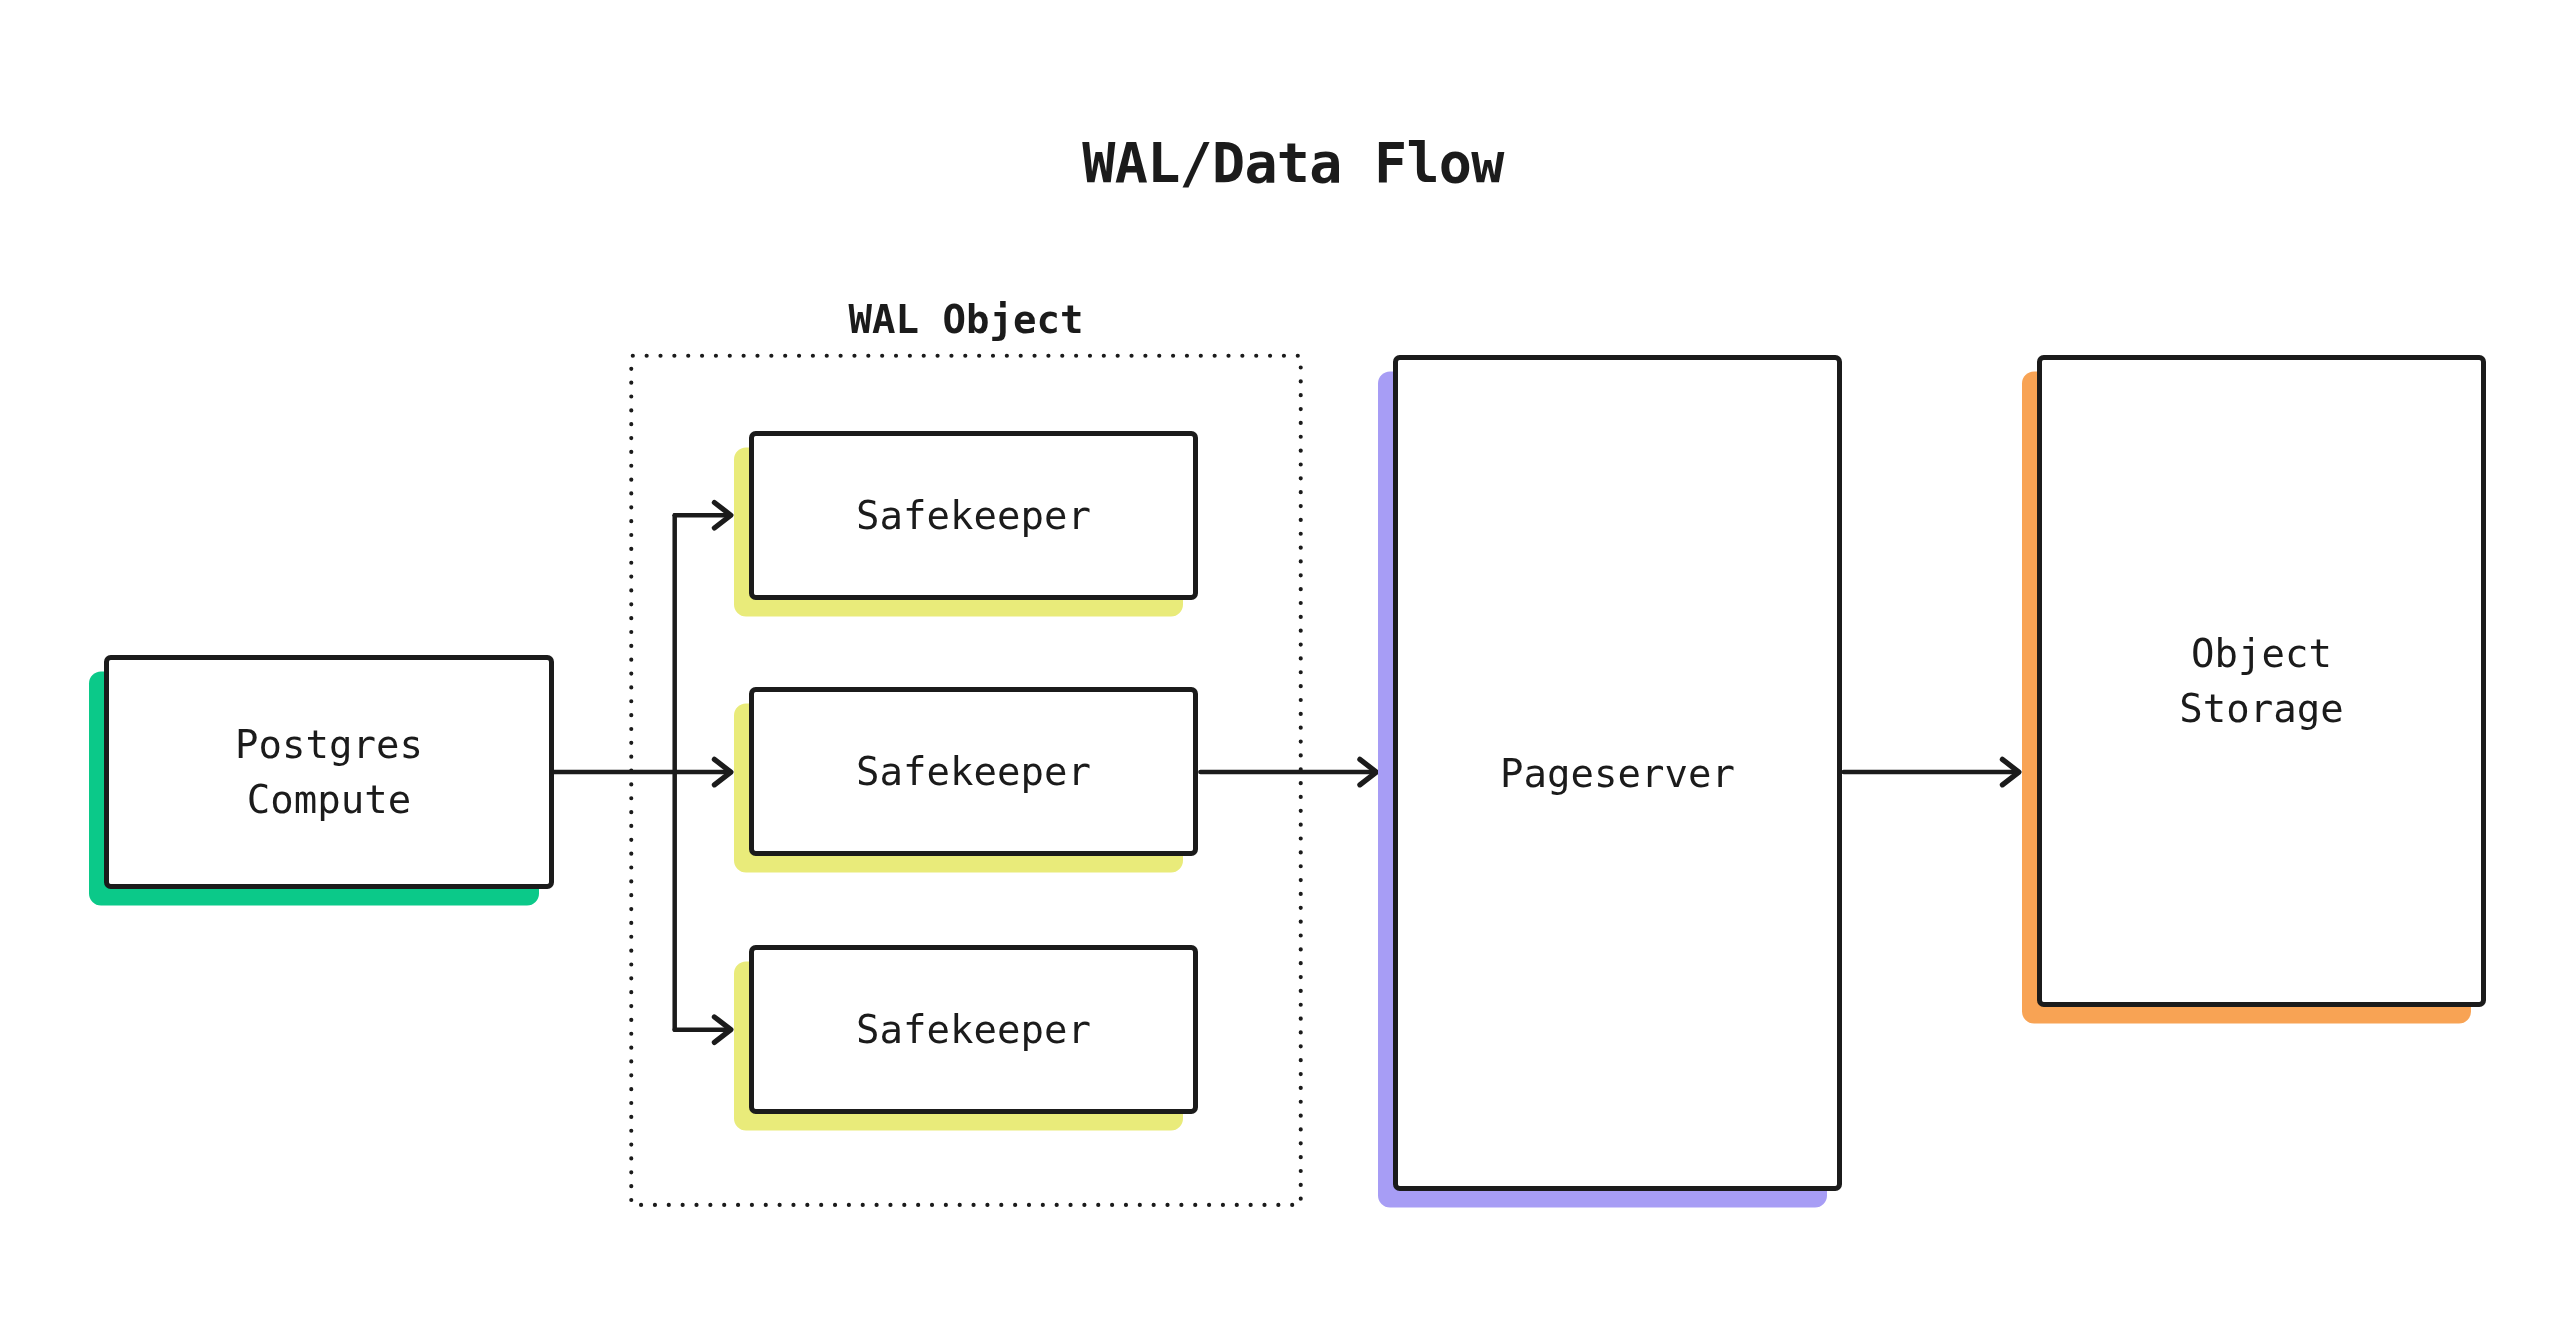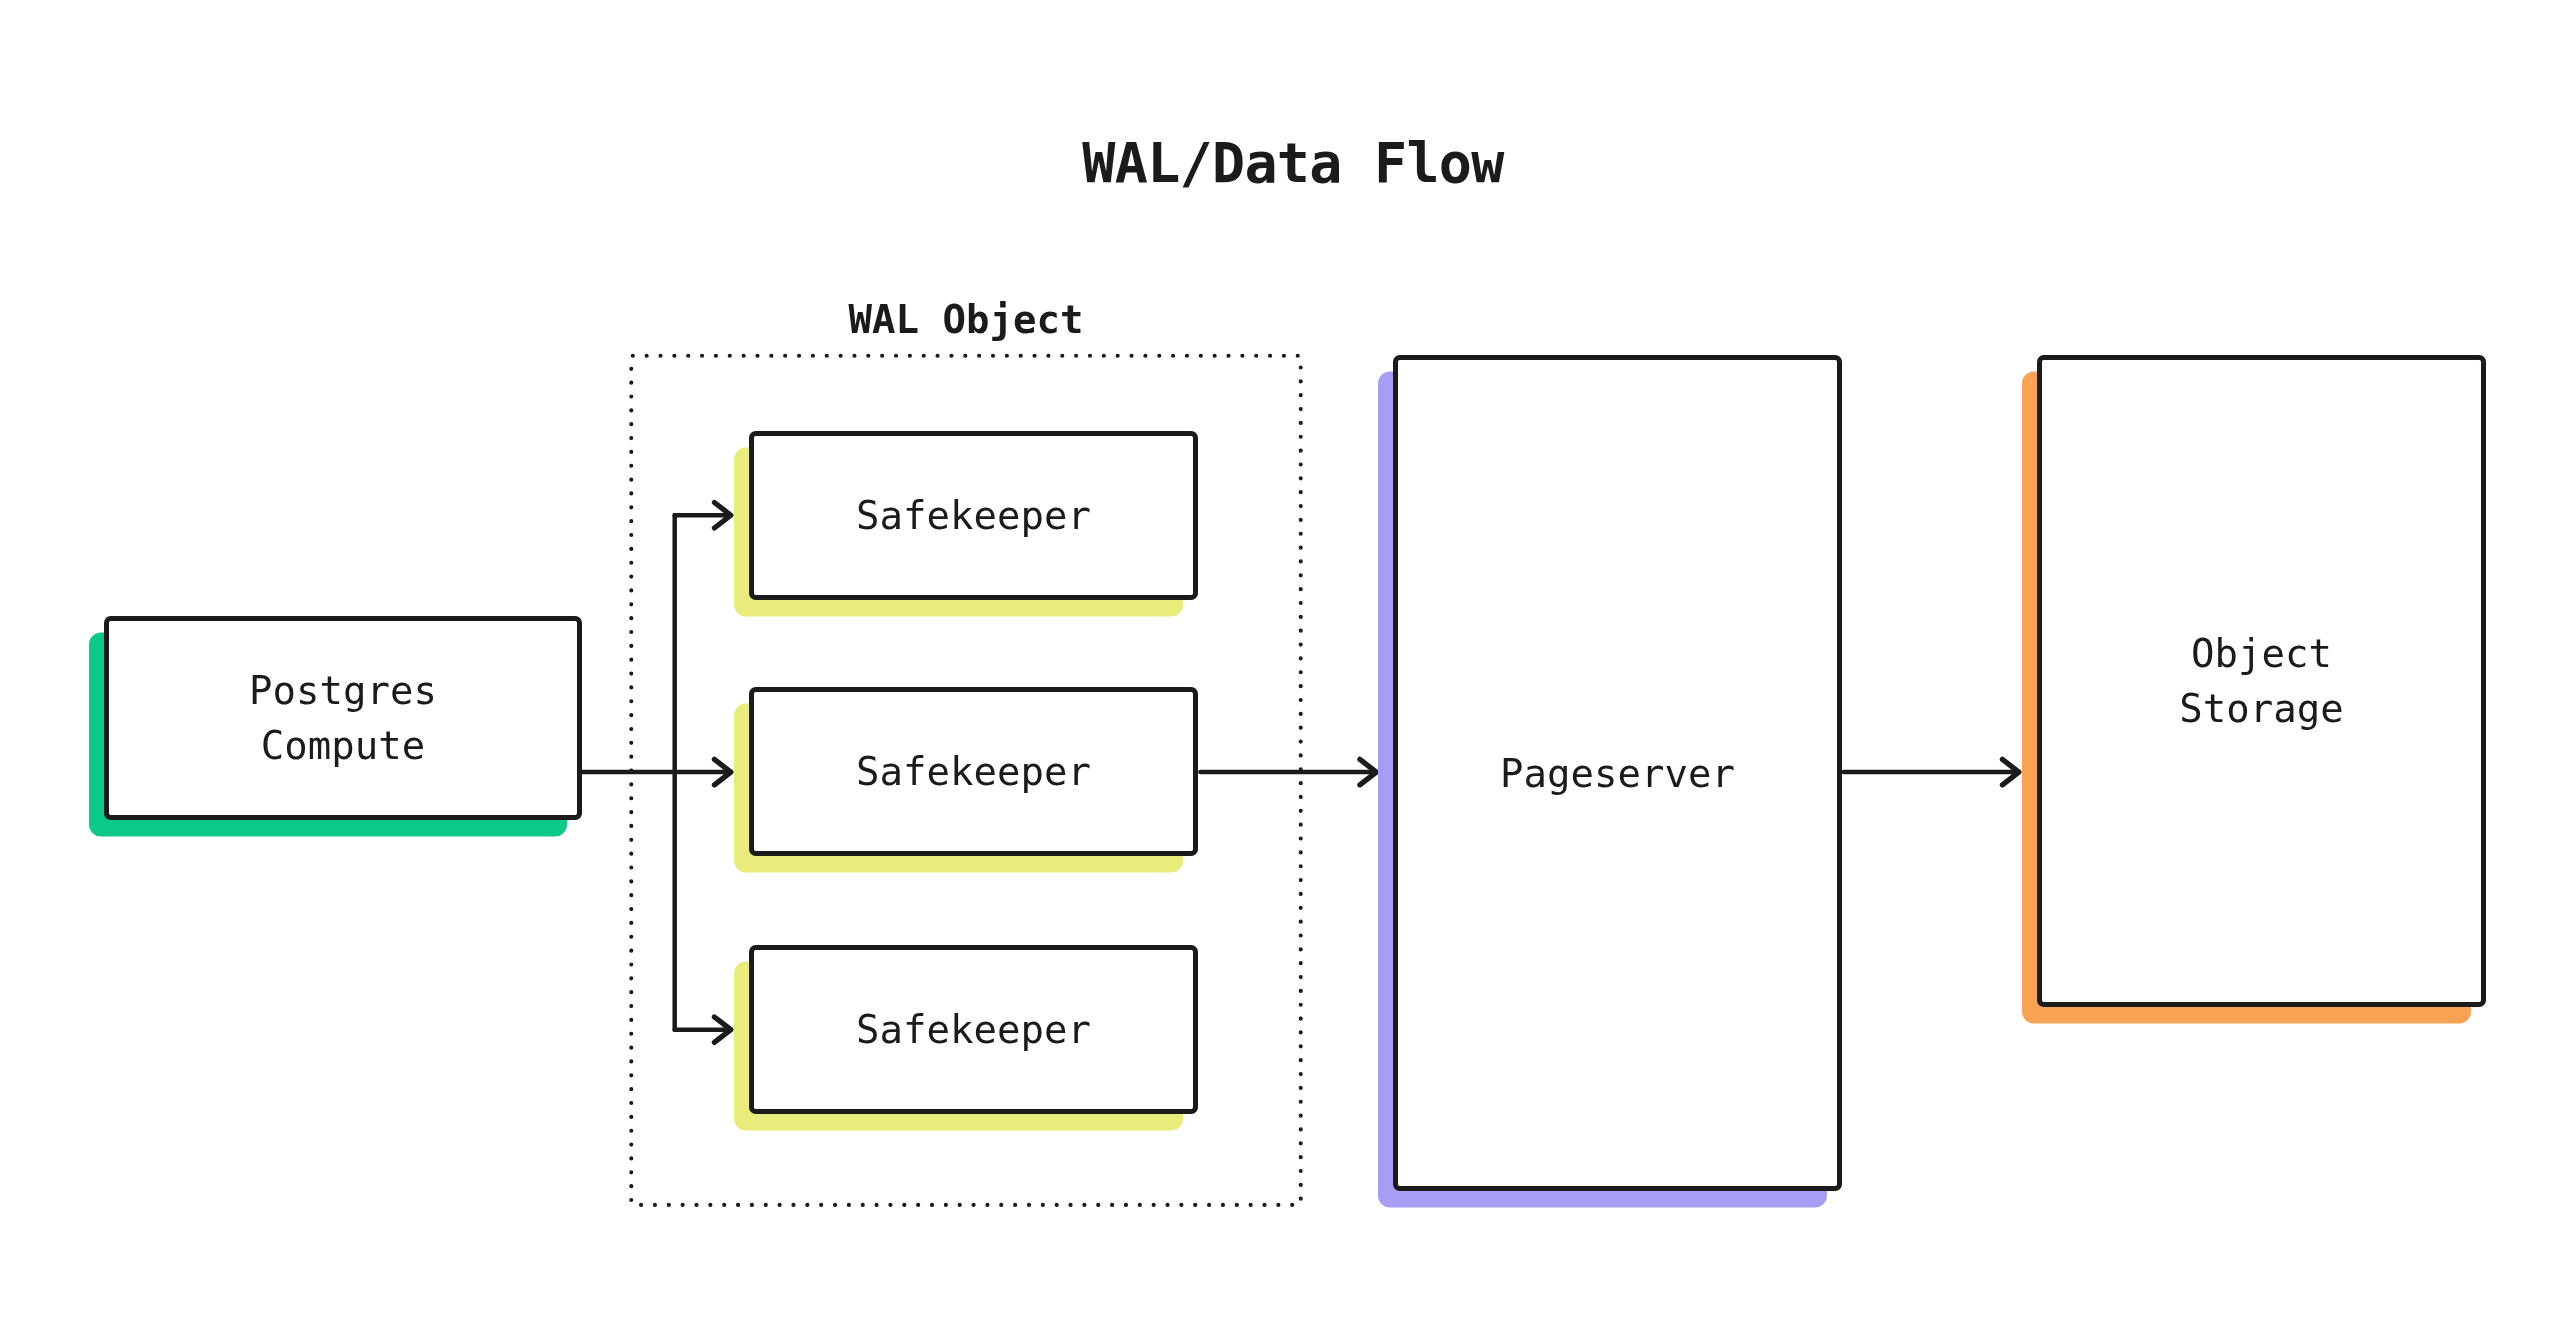--- a/index.html
+++ b/index.html
@@ -100,21 +100,21 @@
     <path class="edge-head" d="M954 1014 L976 1031 L954 1048"></path>
     <path class="edge-head" d="M954 1358 L976 1375 L954 1392"></path>
 
     <path class="edge-line" d="M1603 1031 L1830 1031"></path>
     <path class="edge-head" d="M1816 1014 L1838 1031 L1816 1048"></path>
 
     <path class="edge-line" d="M2462 1031 L2688 1031"></path>
     <path class="edge-head" d="M2674 1014 L2696 1031 L2674 1048"></path>
   </svg>
 
-  <div class="node" style="left:104px; top:616px; width:450px; height:204px;padding-left:28px;">
+  <div class="node" style="left:104px; top:655px; width:450px; height:234px;">
     <div class="shadow" style="background-color: rgb(11, 201, 137);"></div>
     <div class="body">
       <div class="label">Postgres
 Compute</div>
     </div>
   </div>
 
   <div class="node" style="left:749px; top:431px; width:449px; height:169px;">
     <div class="shadow" style="background-color: rgb(233, 235, 122);"></div>
     <div class="body">

